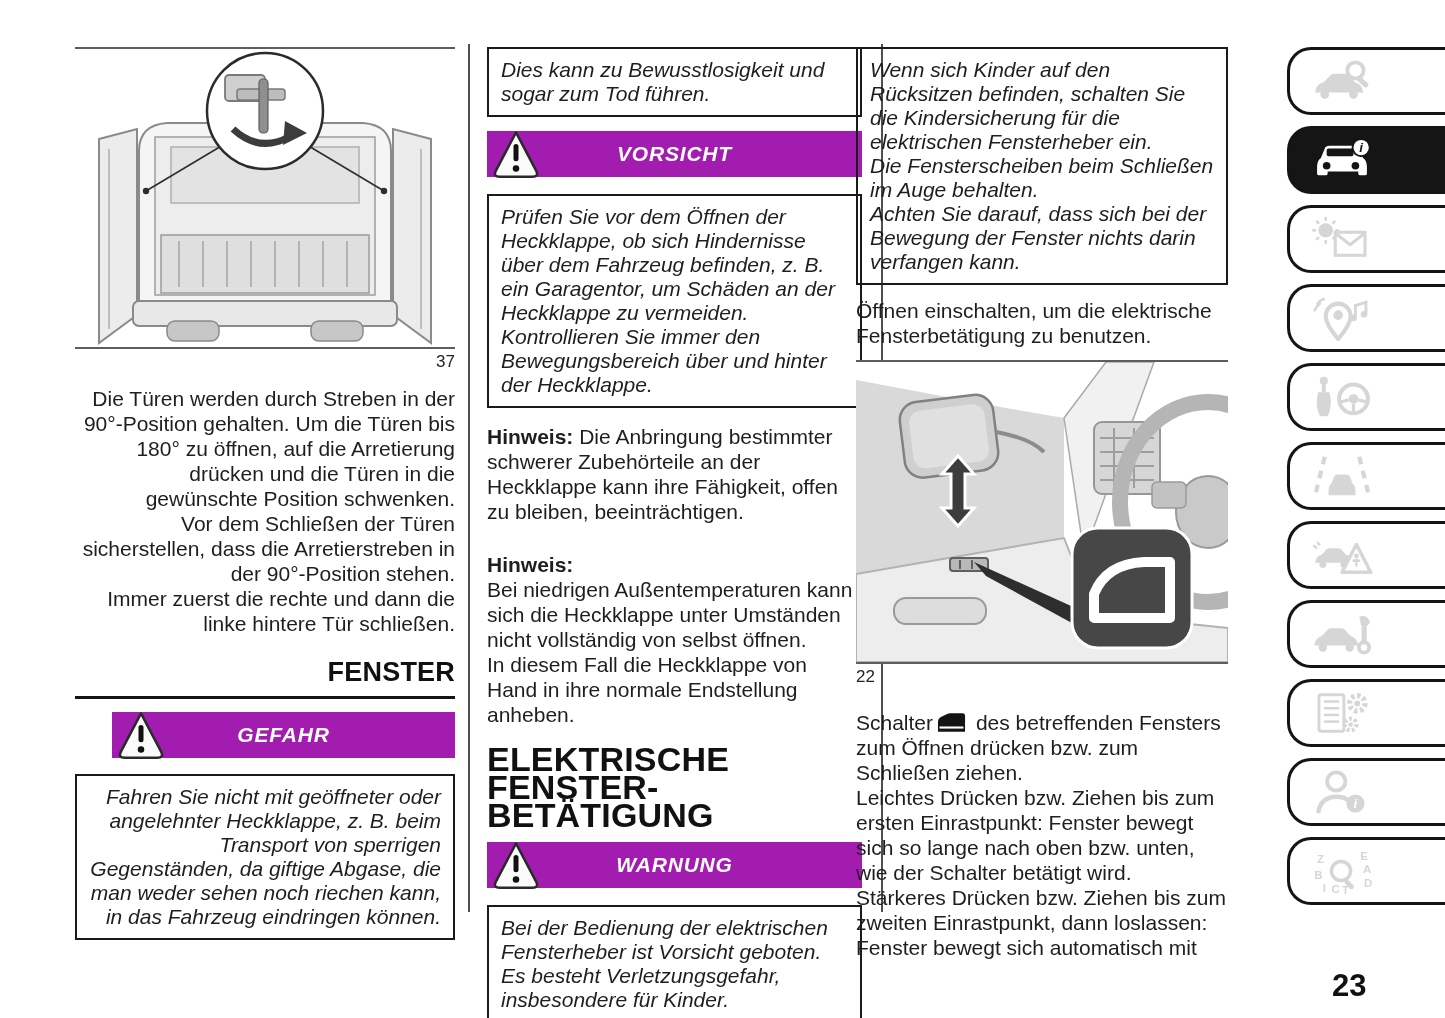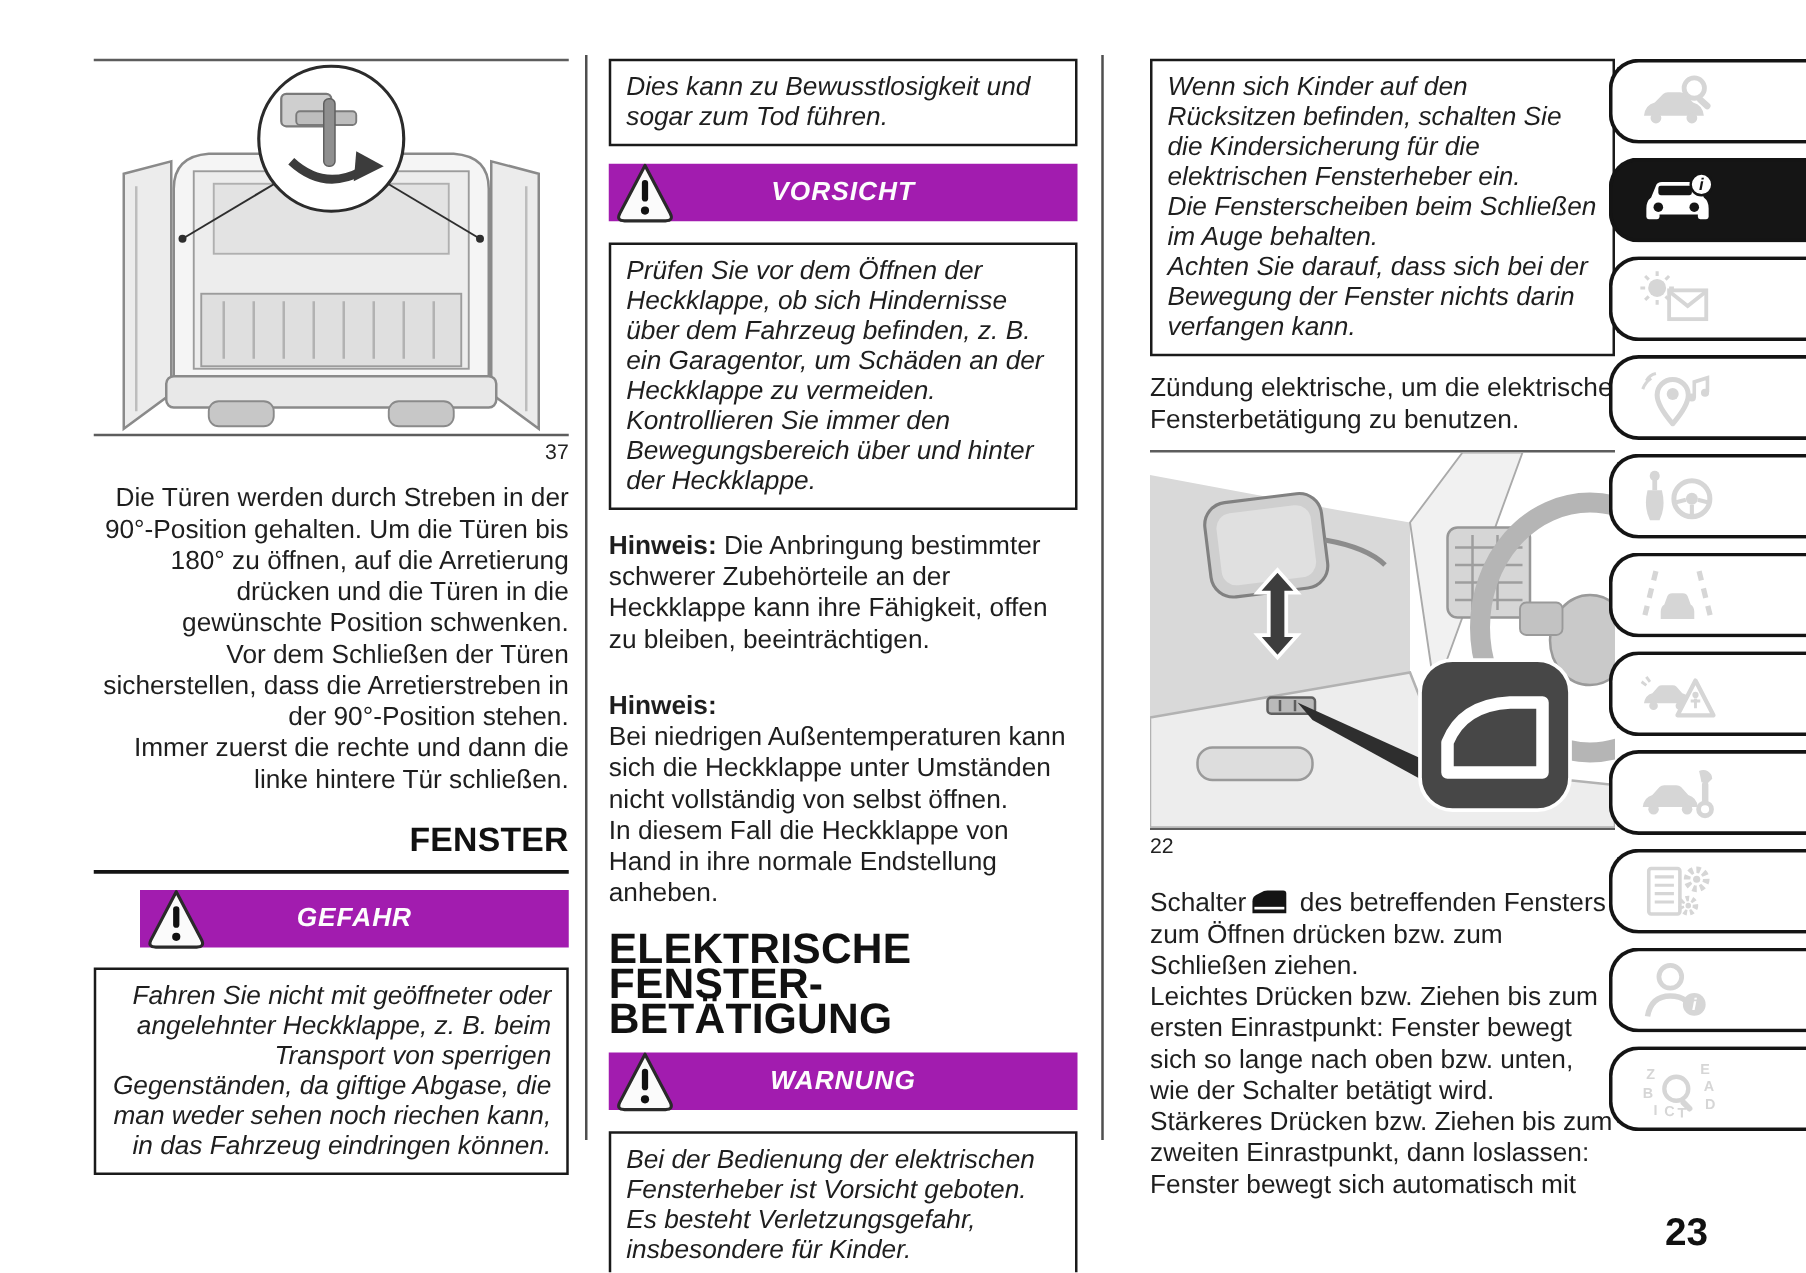--- a/index.html
+++ b/index.html
@@ -8,21 +8,21 @@
     font-family:"Liberation Sans","DejaVu Sans",sans-serif;color:#1c1c1c;
     overflow:hidden;
   }
   .divider{position:absolute;top:44px;height:868px;width:2px;background:#4f4f4f;}
   #divider-1{left:468px;}
   #divider-2{left:881px;}
 
   .col{position:absolute;top:40px;}
   #col-left{left:75px;width:380px;text-align:right;}
   #col-mid{left:487px;width:375px;}
-  #col-right{left:920px;width:372px;}
+  #col-right{left:856px;width:372px;}
 
   .body-text{font-size:21px;line-height:25px;margin:0;color:#1e1e1e;}
   .pre{white-space:pre-line;}
   .blk{display:block;}
   b{font-weight:bold;margin-top:28px;}
 
   .h-major{
     font-size:27px;line-height:29px;font-weight:900;letter-spacing:.2px;
     margin:0;color:#111;
   }
@@ -166,21 +166,21 @@
     </div>
 
     <div class="wbox pre" style="margin-top:17px;">Bei der Bedienung der elektrischen Fensterheber ist Vorsicht geboten. Es besteht Verletzungsgefahr, insbesondere für Kinder.</div>
   </section>
 
   <section class="col" id="col-right">
     <div class="wbox pre" style="margin-top:7px;">Wenn sich Kinder auf den Rücksitzen befinden, schalten Sie die Kindersicherung für die elektrischen Fensterheber ein.
 Die Fensterscheiben beim Schließen im Auge behalten.
 Achten Sie darauf, dass sich bei der Bewegung der Fenster nichts darin verfangen kann.</div>
 
-    <p class="body-text" style="margin-top:13px;">Zündung elektrische, um die elektrische Fensterbetätigung zu benutzen.</p>
+    <p class="body-text" style="margin-top:13px;">Öffnen einschalten, um die elektrische Fensterbetätigung zu benutzen.</p>
 
     <figure style="margin:12px 0 0 0;">
       <div class="figframe">
         <svg width="372" height="300" viewBox="0 0 372 300">
 
           <polygon points="0,18 150,46 208,56 208,176 0,212" fill="#d9d9d9"></polygon>
 
           <polygon points="208,56 250,0 298,0 228,192" fill="#f1f1f1" stroke="#aaaaaa" stroke-width="1.5"></polygon>
 
           <rect x="238" y="60" width="66" height="72" rx="8" fill="#d6d6d6" stroke="#979797" stroke-width="2"></rect>

